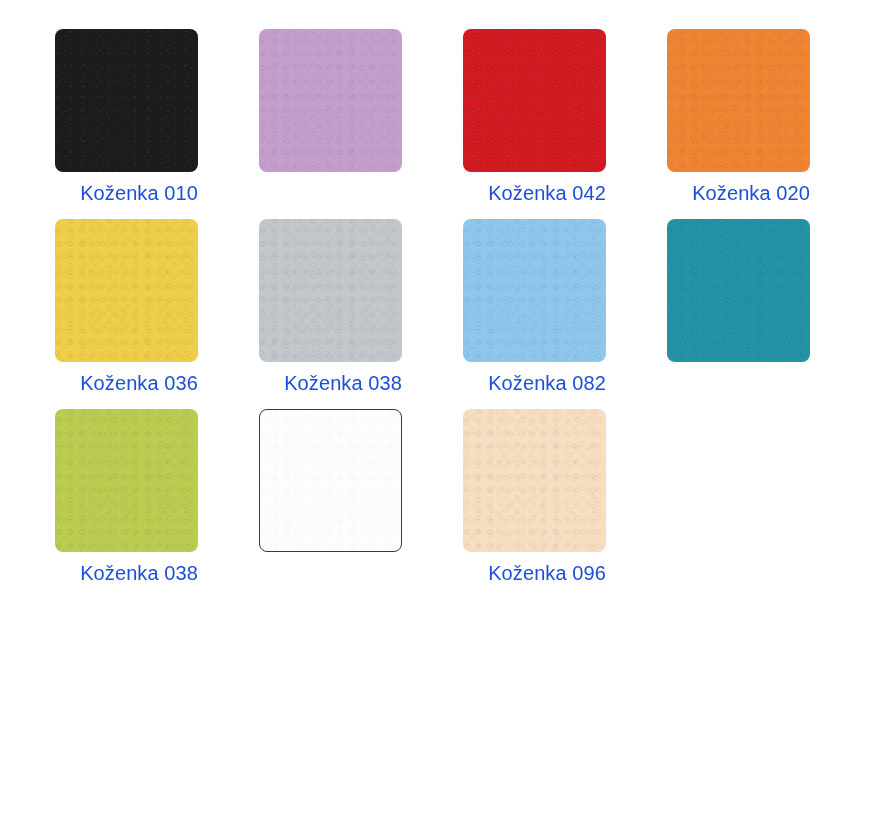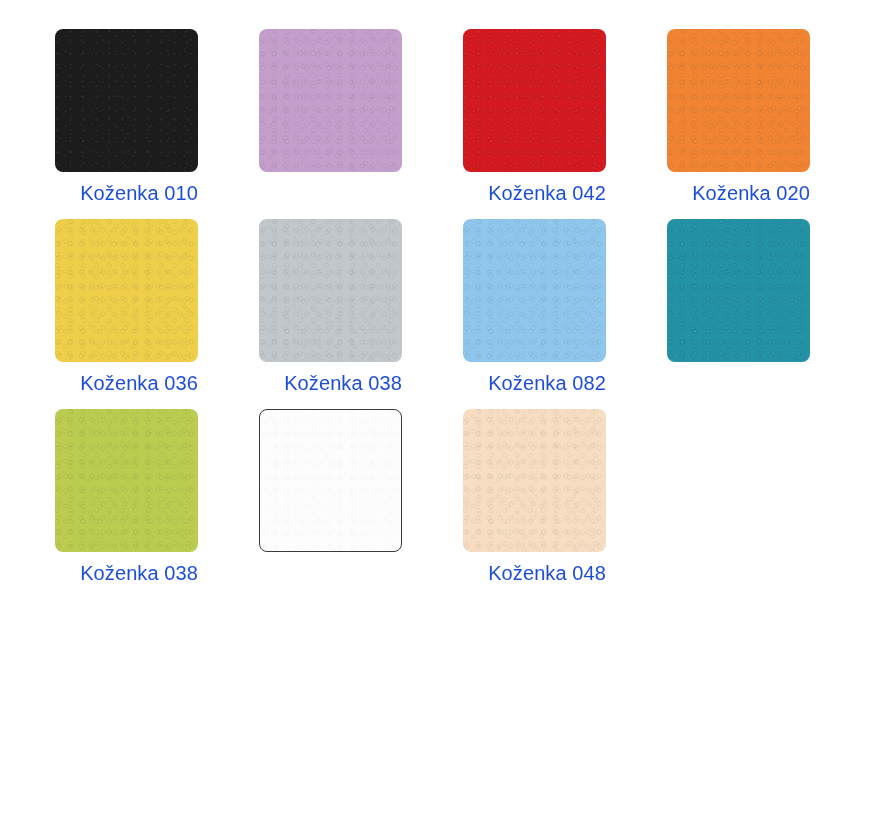--- a/index.html
+++ b/index.html
@@ -118,15 +118,15 @@
     </div>
     <div class="swatch-cell">
       <div class="swatch-chip" style="background-color: rgb(188, 204, 81);"></div>
       <div class="swatch-label">Koženka 038</div>
     </div>
     <div class="swatch-cell">
       <div class="swatch-chip has-outline" style="background-color: rgb(253, 253, 253);"></div>
     </div>
     <div class="swatch-cell">
       <div class="swatch-chip" style="background-color: rgb(247, 222, 194);"></div>
-      <div class="swatch-label">Koženka 048</div>
+      <div class="swatch-label">Koženka 096</div>
     </div>
   </div>
 
 </body></html>

